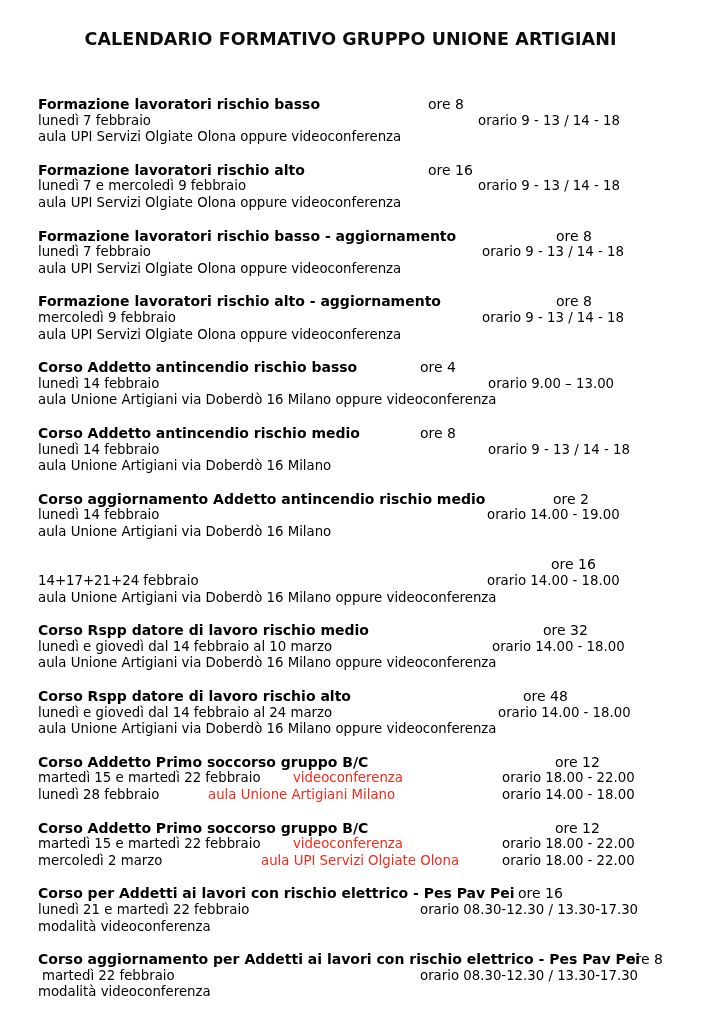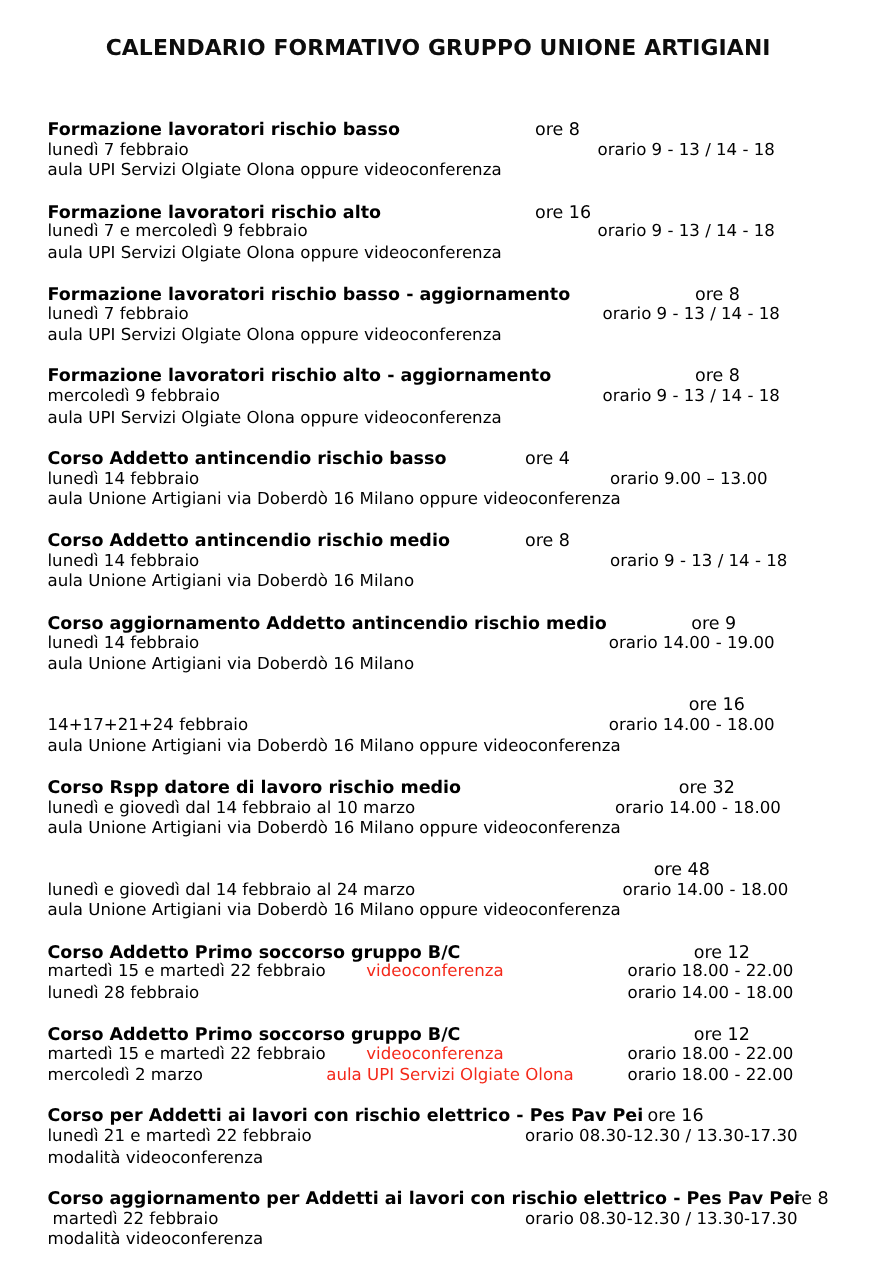--- a/index.html
+++ b/index.html
@@ -151,21 +151,21 @@
           <span class="seg seg-left" style="left: 0px;">lunedì 14 febbraio</span>
           <span class="seg" style="left: 450px;">orario 9 - 13 / 14 - 18</span>
         </div>
         <div class="course-line">
           <span class="seg seg-left" style="left: 0px;">aula Unione Artigiani via Doberdò 16 Milano</span>
         </div>
       </div>
       <div class="course-block">
         <div class="course-line title-line">
           <span class="seg seg-left" style="left: 0px;">Corso aggiornamento Addetto antincendio rischio medio</span>
-          <span class="seg" style="left: 515px; font-weight: normal;">ore 9</span>
+          <span class="seg" style="left: 515px; font-weight: normal;">ore 2</span>
         </div>
         <div class="course-line">
           <span class="seg seg-left" style="left: 0px;">lunedì 14 febbraio</span>
           <span class="seg" style="left: 449px;">orario 14.00 - 19.00</span>
         </div>
         <div class="course-line">
           <span class="seg seg-left" style="left: 0px;">aula Unione Artigiani via Doberdò 16 Milano</span>
         </div>
       </div>
       <div class="course-block">
@@ -188,20 +188,21 @@
         <div class="course-line">
           <span class="seg seg-left" style="left: 0px;">lunedì e giovedì dal 14 febbraio al 10 marzo</span>
           <span class="seg" style="left: 454px;">orario 14.00 - 18.00</span>
         </div>
         <div class="course-line">
           <span class="seg seg-left" style="left: 0px;">aula Unione Artigiani via Doberdò 16 Milano oppure videoconferenza</span>
         </div>
       </div>
       <div class="course-block">
         <div class="course-line title-line">
+          <span class="seg seg-left" style="left: 0px;">Corso Rspp datore di lavoro rischio alto</span>
           <span class="seg" style="left: 485px; font-weight: normal;">ore 48</span>
         </div>
         <div class="course-line">
           <span class="seg seg-left" style="left: 0px;">lunedì e giovedì dal 14 febbraio al 24 marzo</span>
           <span class="seg" style="left: 460px;">orario 14.00 - 18.00</span>
         </div>
         <div class="course-line">
           <span class="seg seg-left" style="left: 0px;">aula Unione Artigiani via Doberdò 16 Milano oppure videoconferenza</span>
         </div>
       </div>
@@ -210,20 +211,21 @@
           <span class="seg seg-left" style="left: 0px;">Corso Addetto Primo soccorso gruppo B/C</span>
           <span class="seg" style="left: 517px; font-weight: normal;">ore 12</span>
         </div>
         <div class="course-line">
           <span class="seg seg-left" style="left: 0px;">martedì 15 e martedì 22 febbraio</span>
           <span class="seg red" style="left: 255px; color: rgb(244, 41, 26);">videoconferenza</span>
           <span class="seg" style="left: 464px;">orario 18.00 - 22.00</span>
         </div>
         <div class="course-line">
           <span class="seg seg-left" style="left: 0px;">lunedì 28 febbraio</span>
+          <span class="seg red" style="left: 170px; color: rgb(244, 41, 26);">aula Unione Artigiani Milano</span>
           <span class="seg" style="left: 464px;">orario 14.00 - 18.00</span>
         </div>
       </div>
       <div class="course-block">
         <div class="course-line title-line">
           <span class="seg seg-left" style="left: 0px;">Corso Addetto Primo soccorso gruppo B/C</span>
           <span class="seg" style="left: 517px; font-weight: normal;">ore 12</span>
         </div>
         <div class="course-line">
           <span class="seg seg-left" style="left: 0px;">martedì 15 e martedì 22 febbraio</span>

